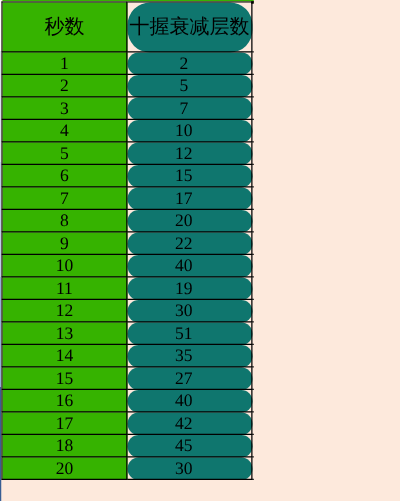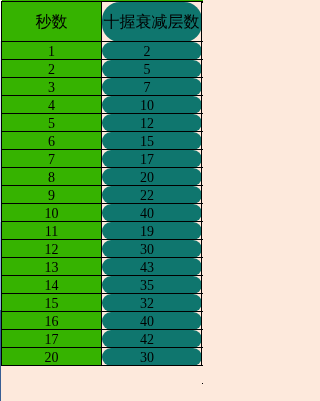--- a/index.html
+++ b/index.html
@@ -105,36 +105,40 @@
       <tr class="row">
         <td class="c1 row"><span>11</span></td>
         <td class="c2 row"><span>19</span></td>
       </tr>
       <tr class="row">
         <td class="c1 row"><span>12</span></td>
         <td class="c2 row"><span>30</span></td>
       </tr>
       <tr class="row">
         <td class="c1 row"><span>13</span></td>
-        <td class="c2 row"><span>43</span></td>
+        <td class="c2 row"><span>51</span></td>
       </tr>
       <tr class="row">
         <td class="c1 row"><span>14</span></td>
         <td class="c2 row"><span>35</span></td>
       </tr>
       <tr class="row">
         <td class="c1 row"><span>15</span></td>
-        <td class="c2 row"><span>32</span></td>
+        <td class="c2 row"><span>27</span></td>
       </tr>
       <tr class="row">
         <td class="c1 row"><span>16</span></td>
         <td class="c2 row"><span>40</span></td>
       </tr>
       <tr class="row">
         <td class="c1 row"><span>17</span></td>
         <td class="c2 row"><span>42</span></td>
       </tr>
       <tr class="row">
+        <td class="c1 row"><span>18</span></td>
+        <td class="c2 row"><span>45</span></td>
+      </tr>
+      <tr class="row">
         <td class="c1 row"><span>20</span></td>
         <td class="c2 row"><span>30</span></td>
       </tr>
     </tbody>
 </table>
 
 </body></html>

